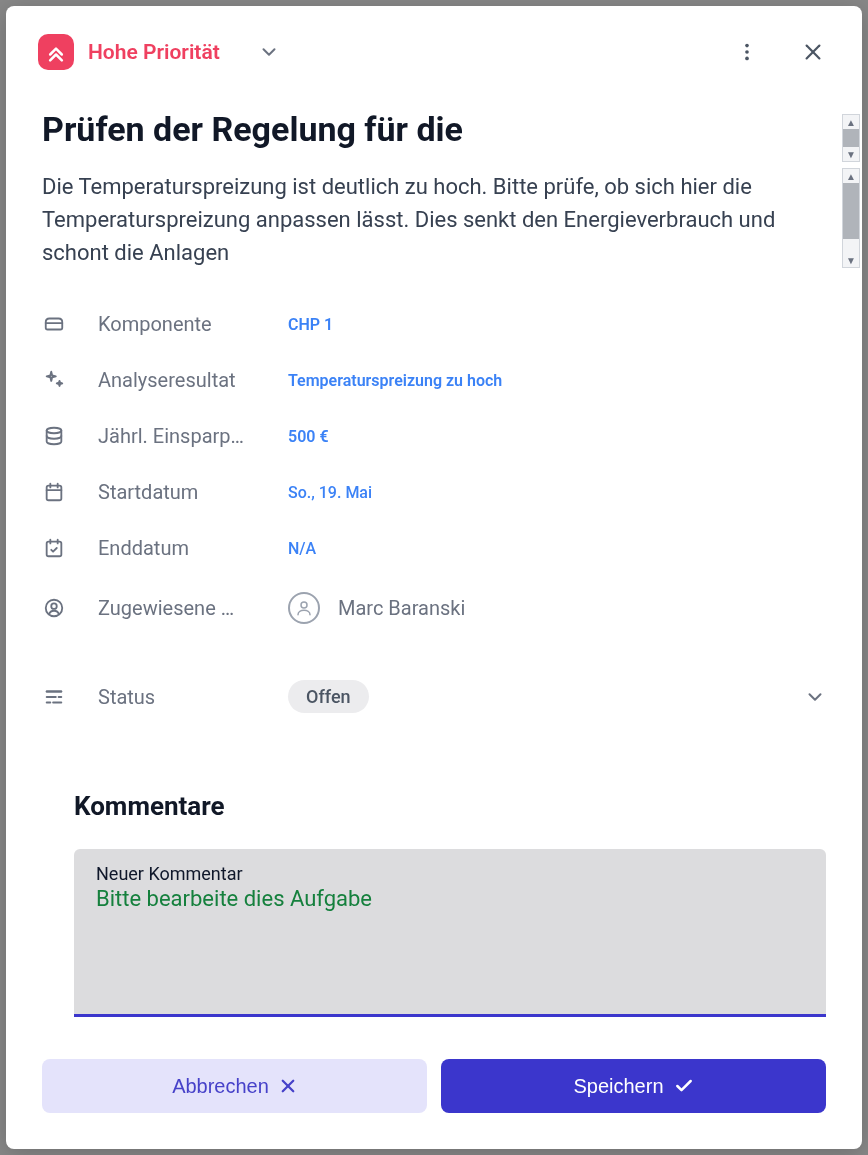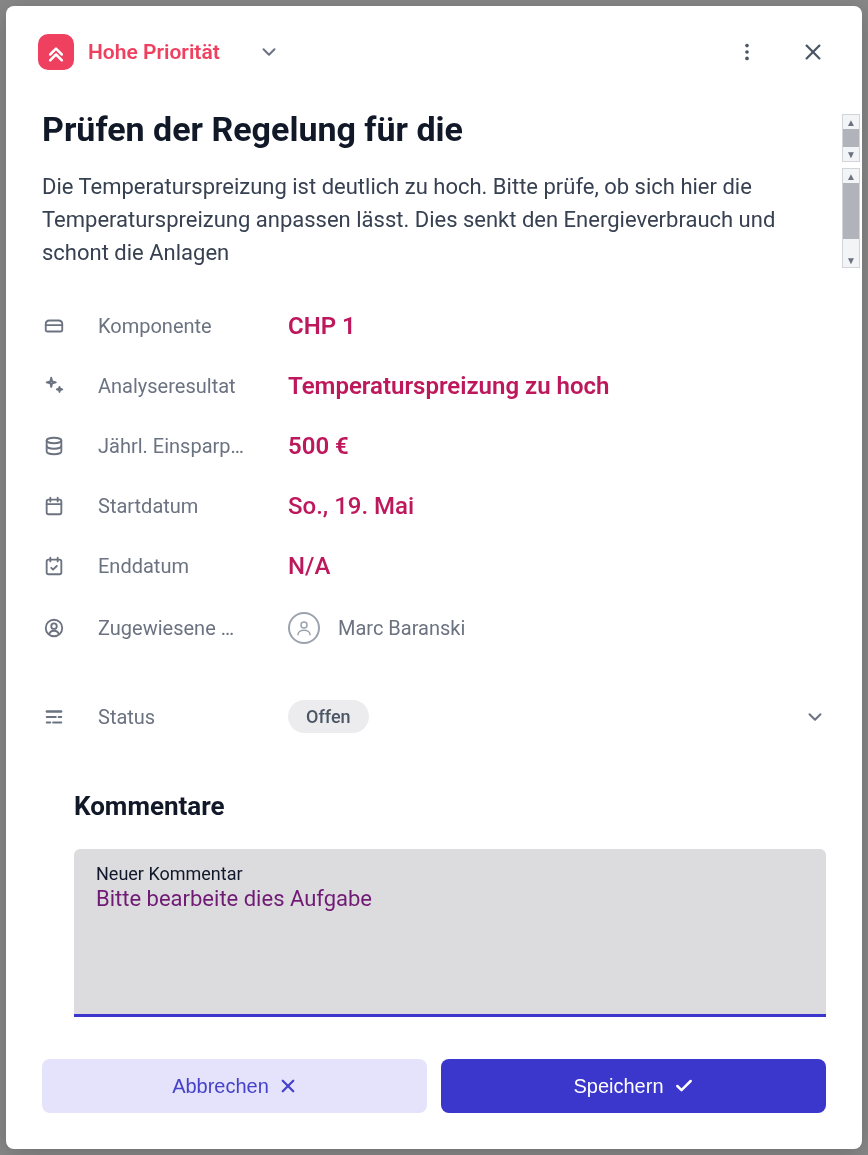--- a/index.html
+++ b/index.html
@@ -30,37 +30,37 @@
   .scroll-indicator .arrow { height: 14px; display:flex; align-items:center; justify-content:center; width:100%; }
   .scroll-indicator.title-scroll { top: 24px; height: 48px; }
   .scroll-indicator.desc-scroll { top: 78px; height: 100px; }
   .scroll-indicator .thumb { background: #b0b4ba; width: 100%; flex:1; }
   .desc-wrap { margin-top: 6px; height: 108px; overflow: hidden; padding-right: 24px; }
   .desc { font-size: 22px; color: #374151; line-height: 1.5; }
   .fields { margin-top: 34px; display: flex; flex-direction: column; gap: 32px; }
   .field-row { display: flex; align-items: center; gap: 32px; }
   .field-icon { width: 24px; height: 24px; color: #6b7280; flex-shrink:0; display:flex; align-items:center; justify-content:center; }
   .field-label { width: 158px; color: #6b7280; font-size: 20px; white-space: nowrap; overflow: hidden; text-overflow: ellipsis; }
-  .field-value { font-size: 24px; color: #be185d; font-weight: 600; }
+  .field-value { font-size: 16px; color: #3b82f6; font-weight: 600; }
   .field-value.light { font-weight: 500; }
   .assignee { display: flex; align-items: center; gap: 18px; color: #6b7280; font-size: 20px; font-weight: 400; }
   .assignee-avatar { width: 32px; height: 32px; border: 2px solid #9ca3af; border-radius: 50%; display:flex; align-items:center; justify-content:center; }
   .status-pill { background: #ececee; color: #4b5563; padding: 6px 18px; border-radius: 999px; font-size: 18px; font-weight: 500; }
   .status-row { display:flex; align-items:center;margin-top:24px; }
   .status-row .dropdown-chevron { margin-left:auto; color:#6b7280; cursor:pointer; }
   .comments-section { padding: 0 36px 28px 36px; margin-top: 48px; margin-left: 32px; }
   .section-title { font-size: 26px; font-weight: 700; color: #111827; margin-bottom: 28px; }
   .comment-box {
     background: #dcdcde; border-radius: 6px 6px 0 0; padding: 14px 22px 10px 22px; min-height: 168px;
     border-bottom: 3px solid #3b36cc;
   }
   .comment-label { color: #0f172a; font-size: 18px; margin-bottom: 2px; }
   .comment-input {
     background: transparent; border: none; outline: none; width: 100%;
-    font-size: 22px; color: #701a75; font-family: inherit; resize: none;
+    font-size: 22px; color: #15803d; font-family: inherit; resize: none;
   }
   .footer { display: flex; gap: 14px; padding: 0 36px 36px 36px; margin-top: 14px; }
   .btn { flex: 1; height: 54px; border: none; border-radius: 8px; font-size: 20px; font-weight: 400; cursor: pointer; display:flex; align-items:center; justify-content:center; gap:10px; }
   .btn-cancel { background: #e4e3fb; color: #4641c9; }
   .btn-save { background: #3b36cc; color: #fff; }
   svg { display: block; }
 </style>
 </head>
 <body>
 

